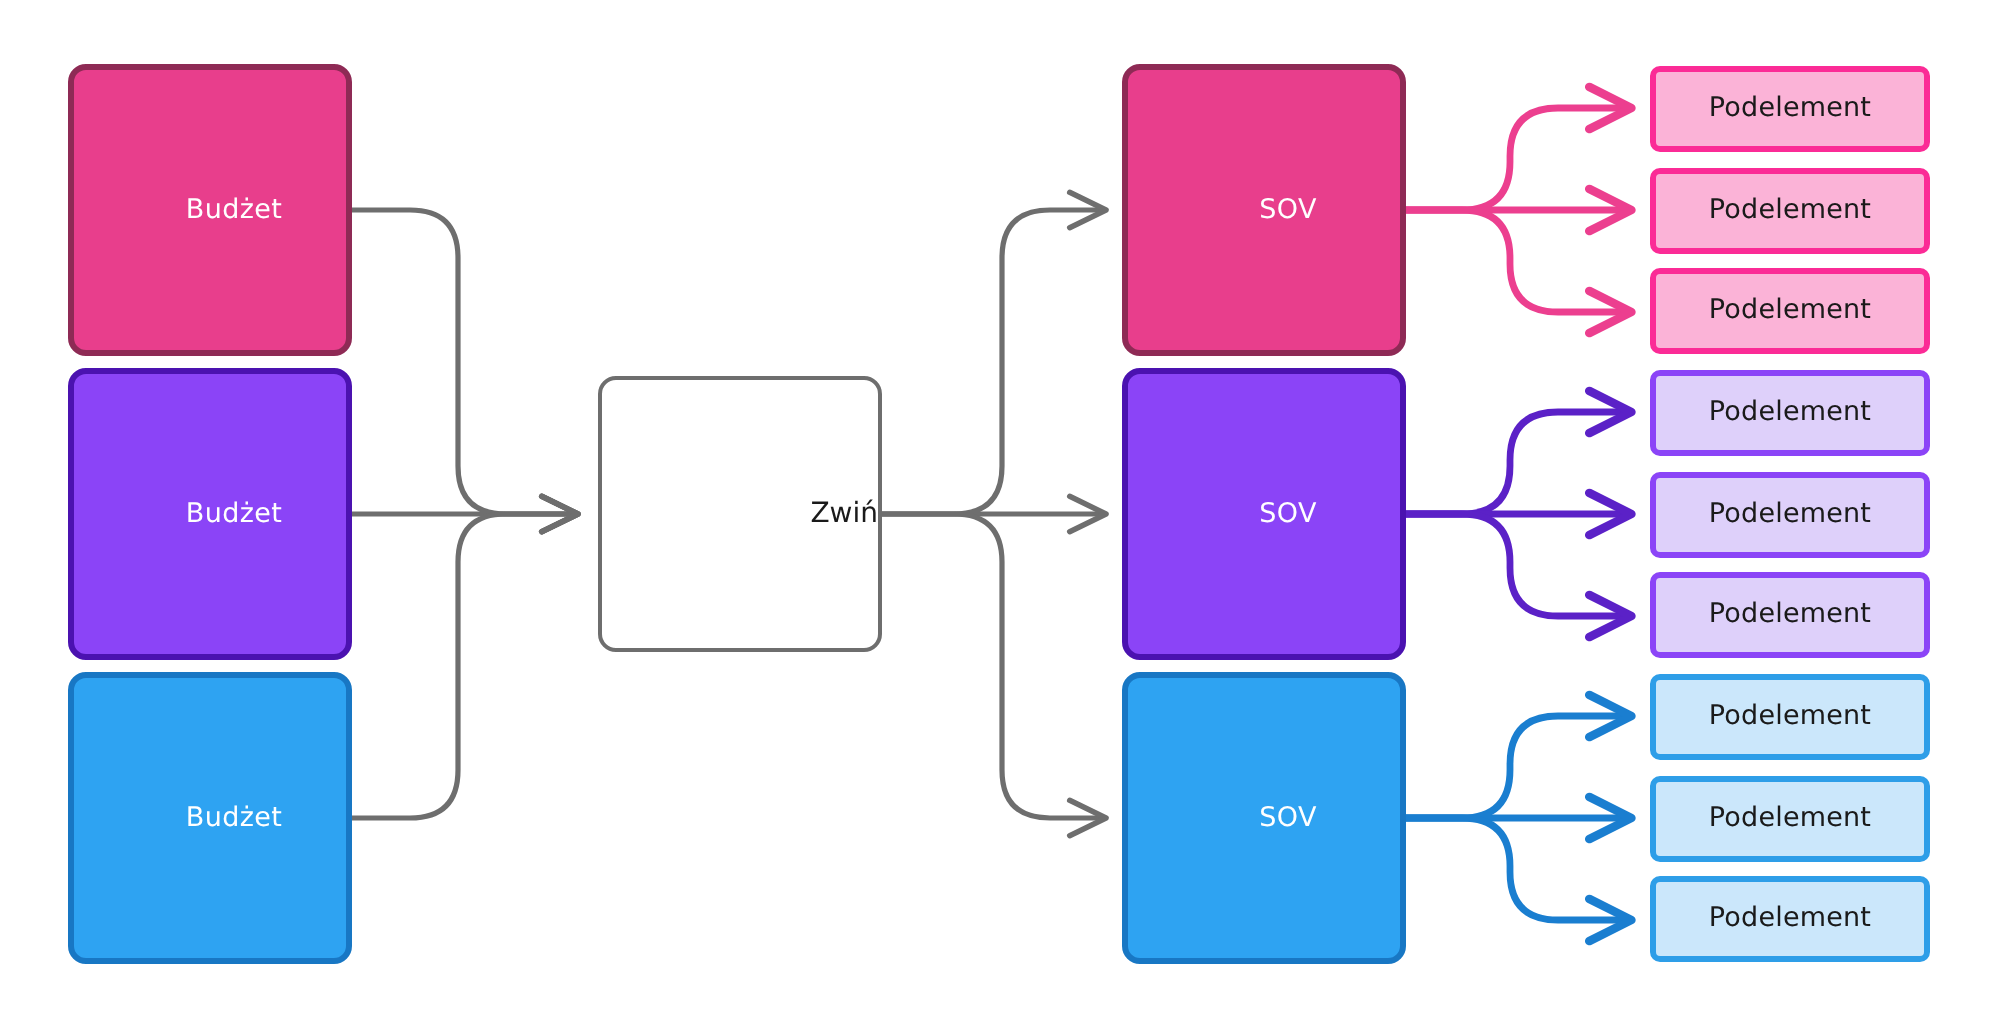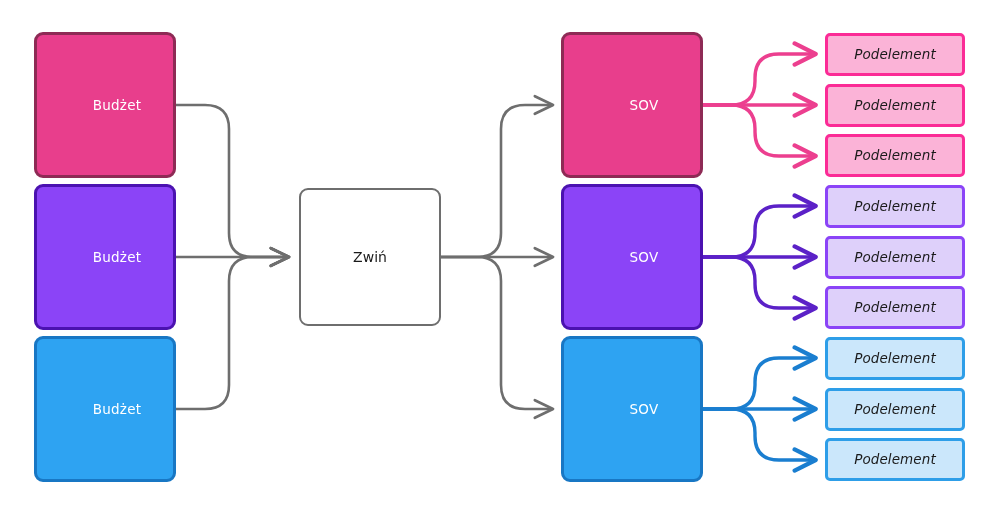--- a/index.html
+++ b/index.html
@@ -50,21 +50,20 @@
     border-width: 2.5px;
     border-style: solid;
     font-size: 14px;
   }
   .node-leaf {
     border-radius: 5px;
     border-width: 3px;
     border-style: solid;
     font-size: 13.5px;
     letter-spacing: 0.1px;
-    font-style: italic;
   }
 </style>
 </head>
 <body>
 
 <div id="canvas">
 
   <svg id="wires" viewBox="0 0 1000 514" width="1000" height="514" xmlns="http://www.w3.org/2000/svg">
     <defs>
       <marker id="ah-gray" markerWidth="9" markerHeight="9" refX="7.6" refY="4.5" orient="auto" markerUnits="strokeWidth">
@@ -109,21 +108,21 @@
         <span>Budżet</span>
       </div>
       <div class="node node-big" style="left: 34px; top: 184px; width: 142px; height: 146px; background: rgb(139, 68, 247); border-color: rgb(75, 18, 176); color: rgb(255, 255, 255);">
         <span>Budżet</span>
       </div>
       <div class="node node-big" style="left: 34px; top: 336px; width: 142px; height: 146px; background: rgb(46, 163, 242); border-color: rgb(24, 119, 196); color: rgb(255, 255, 255);">
         <span>Budżet</span>
       </div>
     </div>
   <div id="nodes-center">
-      <div class="node node-center" style="left: 299px; top: 188px; width: 142px; height: 138px; background: rgb(255, 255, 255); border-color: rgb(110, 110, 110); color: rgb(26, 26, 26);">
+      <div class="node node-center" style="left: 299px; top: 188px; width: 142px; height: 138px; background: rgb(255, 255, 255); border-color: rgb(110, 110, 110); color: rgb(26, 26, 26); justify-content: flex-end;">
         <span>Zwiń</span>
       </div>
     </div>
   <div id="nodes-groups">
       <div class="node node-big" style="left: 561px; top: 32px; width: 142px; height: 146px; background: rgb(232, 62, 140); border-color: rgb(142, 42, 85); color: rgb(255, 255, 255);">
         <span>SOV</span>
       </div>
       <div class="node node-big" style="left: 561px; top: 184px; width: 142px; height: 146px; background: rgb(139, 68, 247); border-color: rgb(75, 18, 176); color: rgb(255, 255, 255);">
         <span>SOV</span>
       </div>

